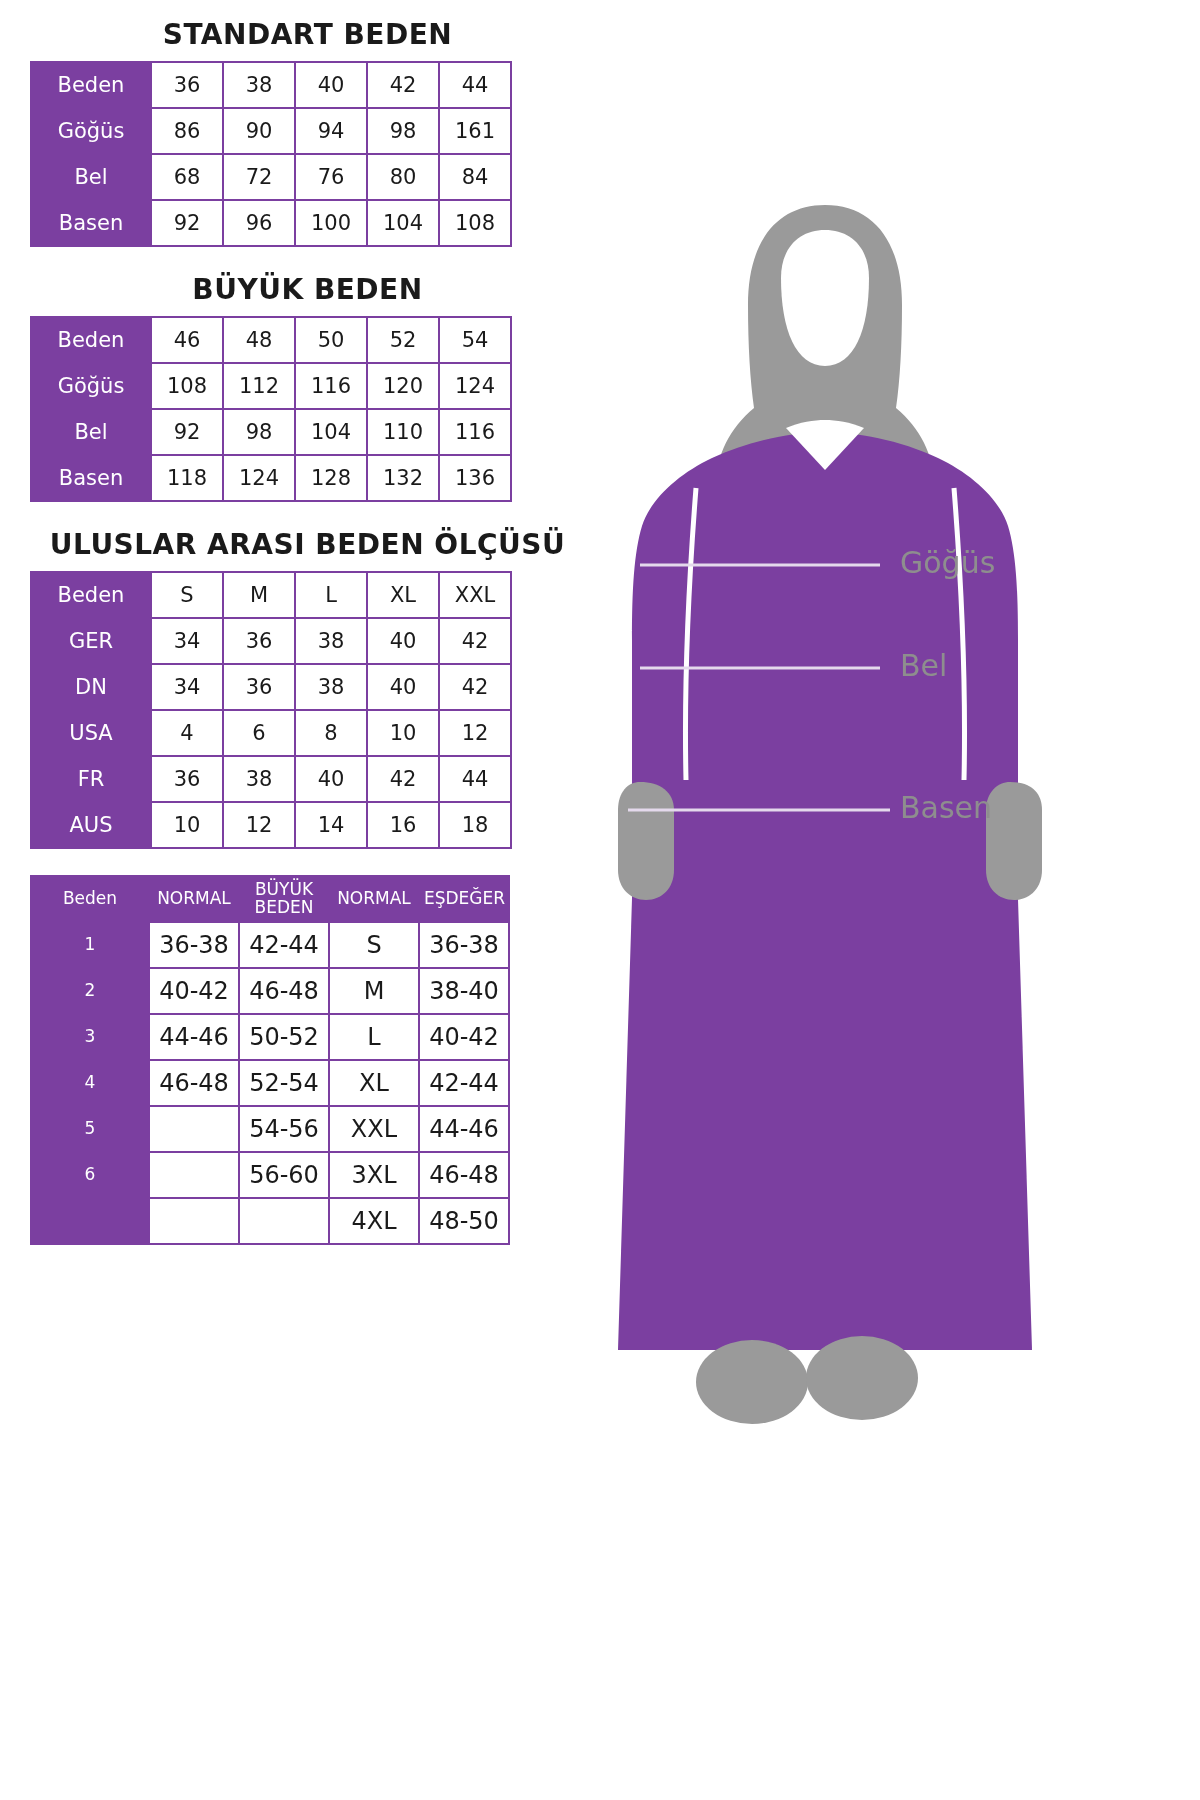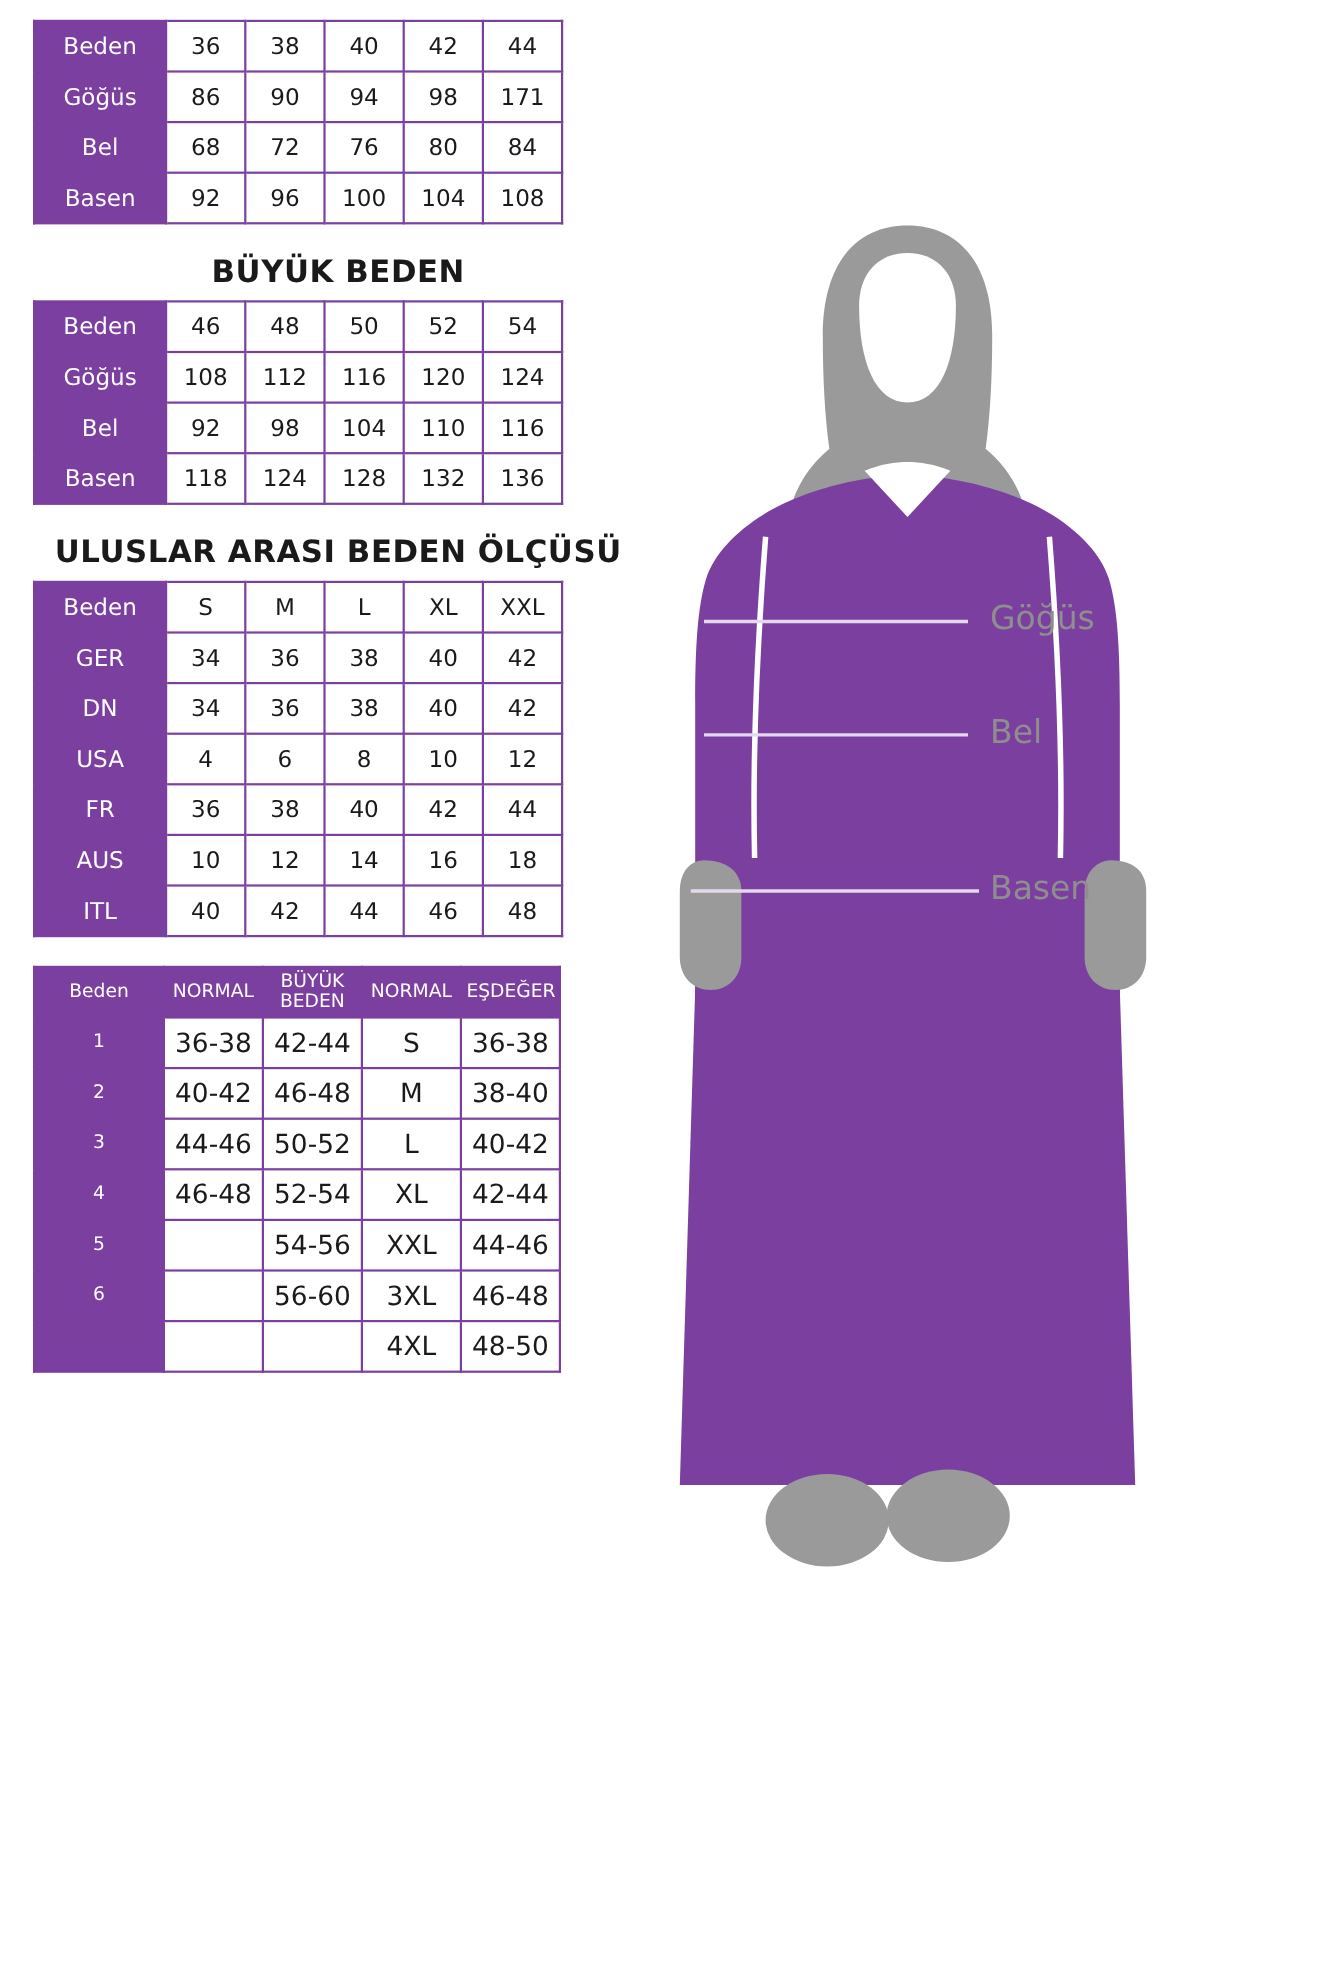--- a/index.html
+++ b/index.html
@@ -82,20 +82,21 @@
   .lbl-basen{left:300px;top:620px;}
 </style>
 </head>
 <body>
 
 <div class="page">
 
   <div class="left">
 
     <div class="sect">
+      <div class="sect-title">STANDART BEDEN</div>
       <table class="sz" id="tbl-standart">
         <colgroup>
             <col class="c0">
             <col class="cx">
             <col class="cx">
             <col class="cx">
             <col class="cx">
             <col class="cx">
           </colgroup>
         <tbody>
@@ -106,21 +107,21 @@
             <td>40</td>
             <td>42</td>
             <td>44</td>
           </tr>
           <tr>
             <td class="hdr">Göğüs</td>
             <td>86</td>
             <td>90</td>
             <td>94</td>
             <td>98</td>
-            <td>171</td>
+            <td>161</td>
           </tr>
           <tr>
             <td class="hdr">Bel</td>
             <td>68</td>
             <td>72</td>
             <td>76</td>
             <td>80</td>
             <td>84</td>
           </tr>
           <tr>
@@ -235,28 +236,20 @@
             <td>42</td>
             <td>44</td>
           </tr>
           <tr>
             <td class="hdr">AUS</td>
             <td>10</td>
             <td>12</td>
             <td>14</td>
             <td>16</td>
             <td>18</td>
-          </tr>
-          <tr>
-            <td class="hdr">ITL</td>
-            <td>40</td>
-            <td>42</td>
-            <td>44</td>
-            <td>46</td>
-            <td>48</td>
           </tr>
         </tbody>
       </table>
     </div>
 
     <div class="sect">
       <table class="sz" id="tbl-tablosu">
         <colgroup>
             <col class="c0">
             <col class="cx">

